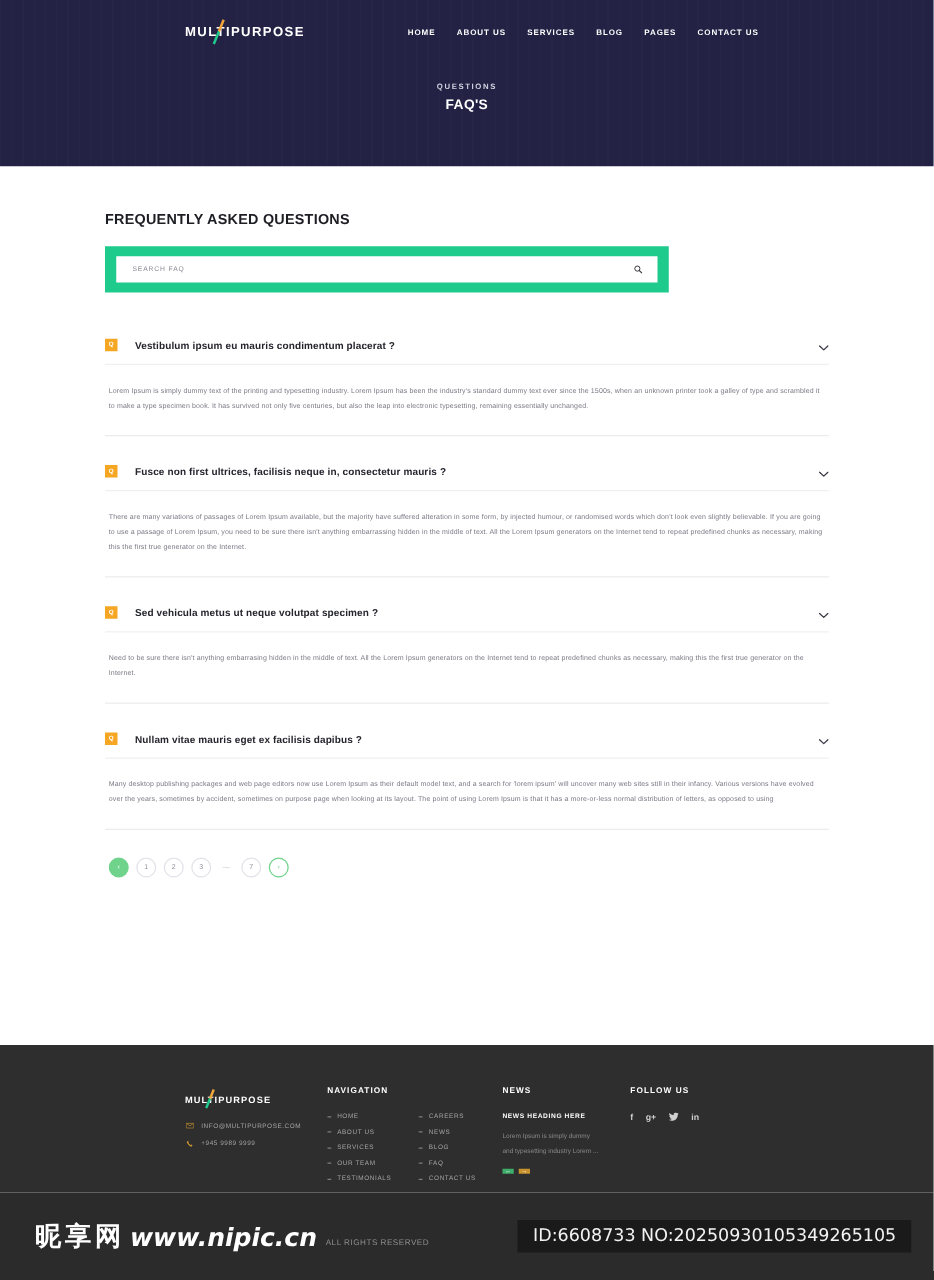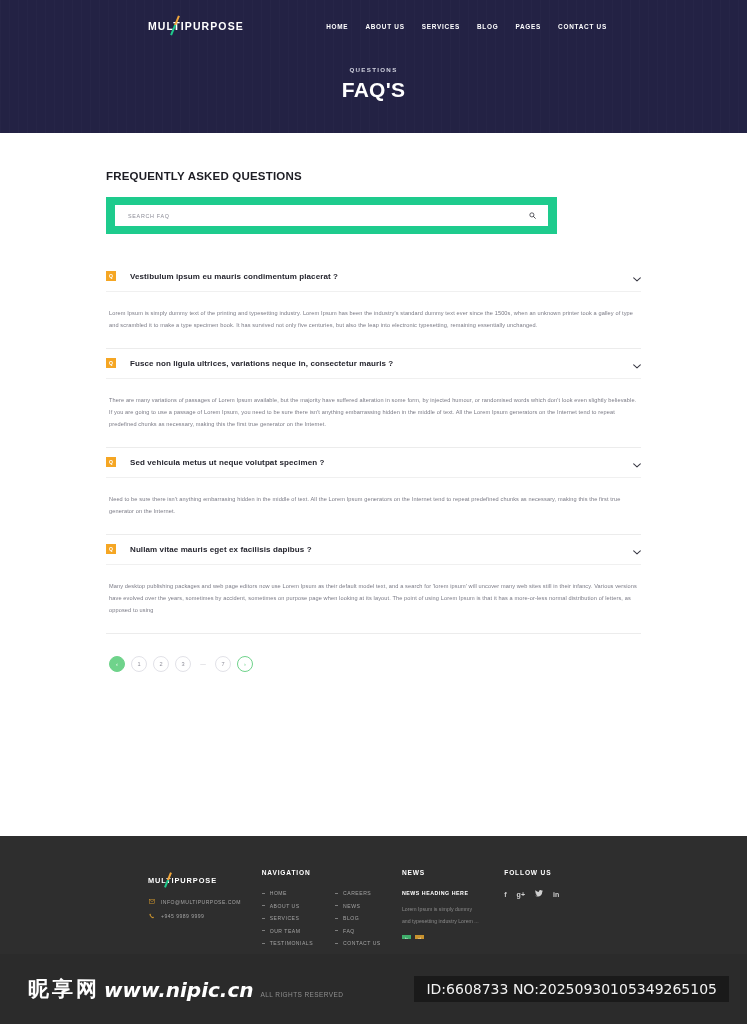--- a/index.html
+++ b/index.html
@@ -54,27 +54,27 @@
   .hero-title-wrap { text-align: center; margin-top: 26px; }
   .hero-sub {
     color: #cfd0dd;
     font-size: 6.2px;
     letter-spacing: 1.3px;
     font-weight: 600;
     margin-bottom: 5px;
   }
   .hero-title {
     color: #ffffff;
-    font-size: 21px;
+    font-size: 11px;
     font-weight: 700;
     letter-spacing: .3px;
   }
 
   
-  .main { padding: 0 106px; background: #fff; }
+  .main { padding: 0 84px; background: #fff; }
   .section-title {
     font-size: 11.5px;
     font-weight: 700;
     color: #1d1d24;
     letter-spacing: .2px;
     margin-top: 37px;
     margin-bottom: 15px;
   }
 
   
@@ -101,21 +101,21 @@
     color: #3a3a44;
     background: transparent;
   }
   .search-inner input::placeholder { color: #8b8b96; }
   .search-btn {
     background: none; border: none; cursor: pointer;
     display: flex; align-items: center; padding: 0 2px;
   }
 
   
-  .faq-item { border-bottom: 1px solid #ececec; margin-bottom: 0; }
+  .faq-item { border-bottom: 1px solid #ececec; margin-bottom: 14px; }
   .faq-head {
     display: flex;
     align-items: center;
     padding: 9px 0 10px 0;
     position: relative;
     cursor: pointer;
     border-bottom: 1px solid #f0f0f0;
   }
   .q-badge {
     width: 10px; height: 10px;
@@ -351,21 +351,21 @@
               <polyline points="1,1 6,5.6 11,1" fill="none" stroke="#3a3a46" stroke-width="1.6" stroke-linecap="round" stroke-linejoin="round"></polyline>
             </svg>
         </span>
       </div>
       <div class="faq-body">Lorem Ipsum is simply dummy text of the printing and typesetting industry. Lorem Ipsum has been the industry's standard dummy text ever since the 1500s, when an unknown printer took a galley of type and scrambled it to make a type specimen book. It has survived not only five centuries, but also the leap into electronic typesetting, remaining essentially unchanged.</div>
     </div>
 
     <div class="faq-item">
       <div class="faq-head">
         <span class="q-badge">Q</span>
-        <span class="faq-q">Fusce non ligula ultrices, variations neque in, consectetur mauris ?</span>
+        <span class="faq-q">Fusce non first ultrices, facilisis neque in, consectetur mauris ?</span>
         <span class="chev">
           <svg width="8" height="5" viewBox="0 0 12 7">
               <polyline points="1,1 6,5.6 11,1" fill="none" stroke="#3a3a46" stroke-width="1.6" stroke-linecap="round" stroke-linejoin="round"></polyline>
             </svg>
         </span>
       </div>
       <div class="faq-body">There are many variations of passages of Lorem Ipsum available, but the majority have suffered alteration in some form, by injected humour, or randomised words which don't look even slightly believable. If you are going to use a passage of Lorem Ipsum, you need to be sure there isn't anything embarrassing hidden in the middle of text. All the Lorem Ipsum generators on the Internet tend to repeat predefined chunks as necessary, making this the first true generator on the Internet.</div>
     </div>
 
     <div class="faq-item">

